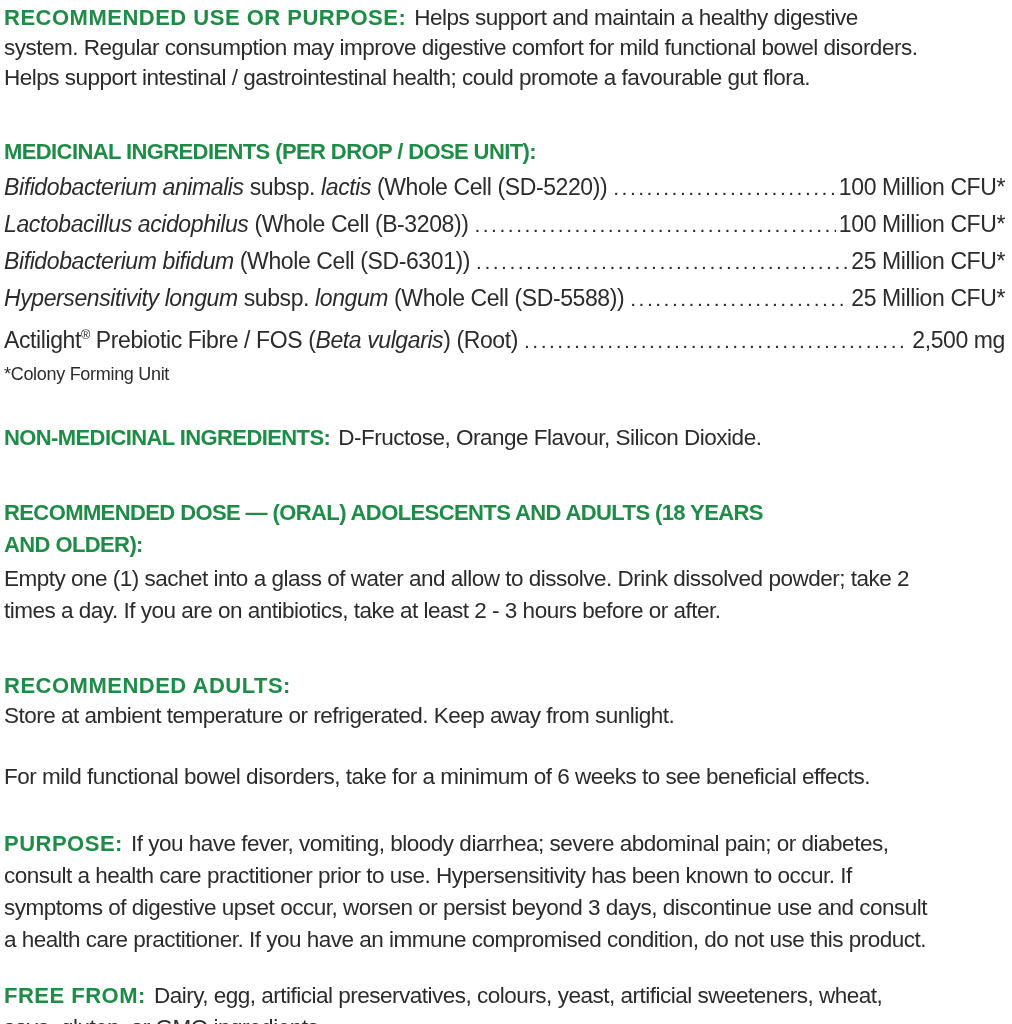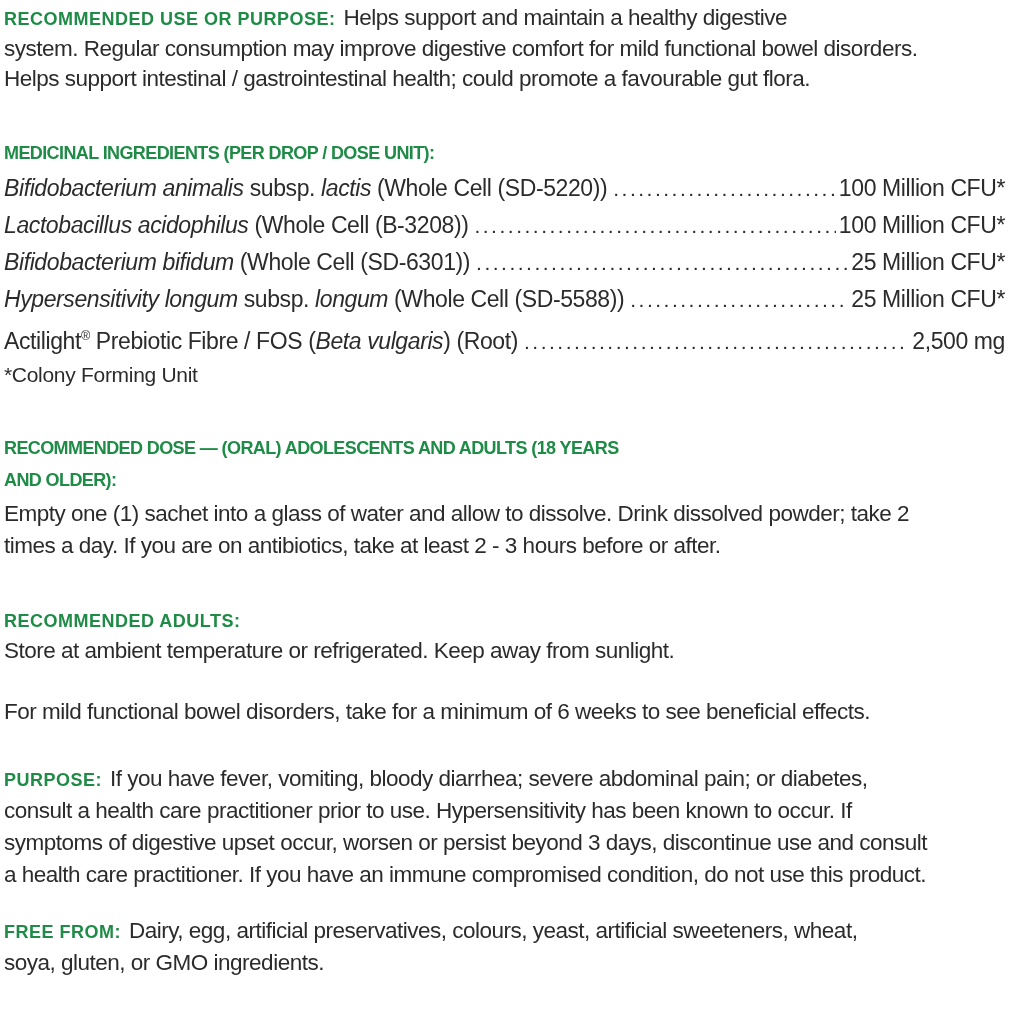--- a/index.html
+++ b/index.html
@@ -9,21 +9,21 @@
     font-family: "Liberation Sans", "DejaVu Sans", sans-serif;
     color: #2b2b2b;
     padding: 3px 7px 0 4px;
   }
   .sheet { width: 100%; }
 
   
   .hd {
     color: #1e8b46;
     font-weight: bold;
-    font-size: 18px;
+    font-size: 22px;
     line-height: 30px;
     margin-top: 44px;
   }
   .hd-wide  { letter-spacing: 0.5px; }
   .hd-cond  { letter-spacing: -0.6px; font-stretch: condensed; }
   .hd-block { display: block; }
   .hd-inline { display: inline; margin-right: 8px; white-space: nowrap; }
   .hd-multi { white-space: pre-line; line-height: 32px; }
 
   
@@ -63,21 +63,21 @@
   }
   .dots::after {
     content: "..................................................................................................................................................................";
     letter-spacing: 2.5px;
     font-size: 21px;
     color: #2b2b2b;
   }
   .amount { white-space: nowrap; text-align: right; }
 
   .footnote {
-    font-size: 21px;
+    font-size: 18px;
     line-height: 26px;
     margin-top: 2px;
     letter-spacing: -0.3px;
   }
 
   .dose-text { margin-top: 2px; }
 </style>
 </head>
 <body>
 
@@ -114,20 +114,23 @@
         </div>
         <div class="ing-row">
           <span class="ing-name"><span>Actilight</span><sup>®</sup><span> Prebiotic Fibre / FOS (</span><span class="it">Beta vulgaris</span><span>) (Root)</span></span>
           <span class="dots"></span>
           <span class="amount">2,500 mg</span>
         </div>
       </div>
     <div class="footnote">*Colony Forming Unit</div>
   </div>
 
+  <p class="para lh30 sec-nonmed">
+    <span class="hd hd-cond hd-inline">NON-MEDICINAL INGREDIENTS:</span><span class="p-text">D-Fructose, Orange Flavour, Silicon Dioxide.</span>
+  </p>
 
   <div class="sec-dose">
     <span class="hd hd-cond hd-block hd-multi">RECOMMENDED DOSE — (ORAL) ADOLESCENTS AND ADULTS (18 YEARS
 AND OLDER):</span>
     <p class="para dose-text"><span class="p-text">Empty one (1) sachet into a glass of water and allow to dissolve. Drink dissolved powder; take 2
 times a day. If you are on antibiotics, take at least 2 - 3 hours before or after.</span></p>
   </div>
 
   <div class="sec-storage">
     <span class="hd hd-wide hd-block">RECOMMENDED ADULTS:</span>

